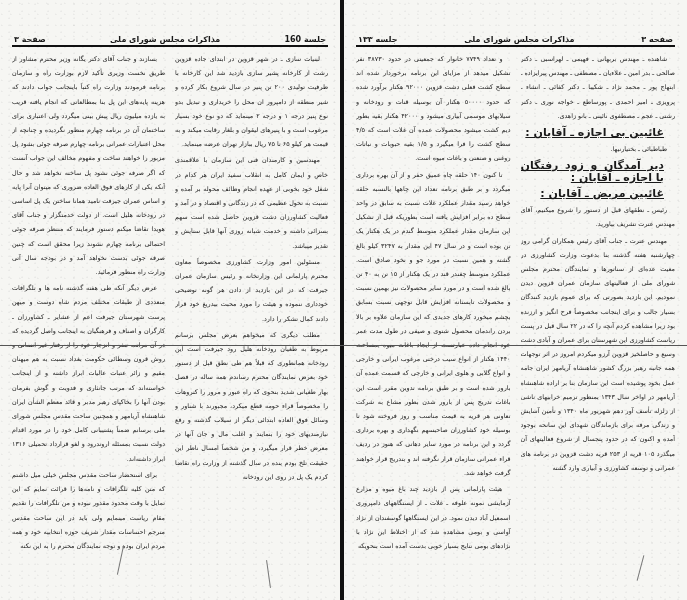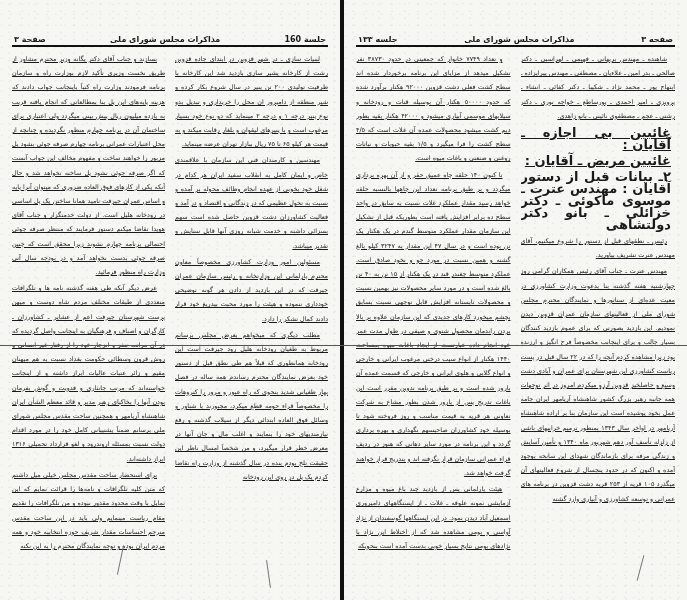--- a/index.html
+++ b/index.html
@@ -42,23 +42,23 @@
   .columns {
     position: absolute; top: 52px; left: 12px; right: 12px; bottom: 40px;
     display: flex; flex-direction: row-reverse; gap: 10px;
   }
   .col {
     flex: 1; direction: rtl; text-align: justify;
     font-size: 6.4px; line-height: 14.2px;
     font-family: "DejaVu Sans", sans-serif;
     overflow: hidden;
   }
-  .col p { margin: 0 0 2px 0; text-indent: 8px; text-decoration: underline; }
+  .col p { margin: 0 0 2px 0; text-indent: 8px; }
   .col h4 {
-    margin: 4px 4px 3px 0; font-size: 13px; font-weight: bold; line-height: 12px;
+    margin: 4px 11px 3px 0; font-size: 11px; font-weight: bold; line-height: 12px;
   }
   .col h4.u { text-decoration: underline; }
   .fold {
     position: absolute; left: 0; right: 0; top: 345px; height: 1px;
     background: #555;
   }
   .tick {
     position: absolute; width: 1px; background: #777;
   }
 </style>
@@ -97,22 +97,23 @@
     <div class="header">
       <span>صفحه ۳</span>
       <span>مذاکرات مجلس شورای ملی</span>
       <span>جلسه ۱۳۳</span>
     </div>
     <div class="header-rule"></div>
     <div class="columns">
       <div class="col">
         <p>شاهنده ـ مهندس بربهانی ـ فهیمی ـ لهراسبی ـ دکتر صالحی ـ بدر امین ـ علاءیان ـ مصطفی ـ مهندس پیرایزاده ـ ابتهاج پور ـ محمد نژاد ـ شکیبا ـ دکتر کفائی ـ انشاء ـ پرویزی ـ امیر احمدی ـ پورساطع ـ خواجه نوری ـ دکتر رشتی ـ عجم ـ مصطفوی نائینی ـ بانو زاهدی.</p>
         <h4 class="u">غائبین بی اجازه ـ آقایان :</h4>
+        <p>طباطبائی ـ بختیارنیها.</p>
+        <h4 class="u">دیر آمدگان و زود رفتگان با اجازه ـ آقایان :</h4>
         <h4 class="u">غائبین مریض ـ آقایان :</h4>
-        <h4>۲ـ بیانات قبل از دستور آقایان : مهندس عترت ـ موسوی ماکوئی ـ دکتر خزائلی ـ بانو دکتر دولتشاهی</h4>
         <p>رئیس ـ نطقهای قبل از دستور را شروع میکنیم، آقای مهندس عترت تشریف بیاورید.</p>
         <p>مهندس عترت ـ جناب آقای رئیس همکاران گرامی روز چهارشنبه هفته گذشته بنا بدعوت وزارت کشاورزی در معیت عده‌ای از سناتورها و نمایندگان محترم مجلس شورای ملی از فعالیتهای سازمان عمران قزوین دیدن نمودیم. این بازدید بصورتی که برای عموم بازدید کنندگان بسیار جالب و برای اینجانب مخصوصاً فرح انگیز و ارزنده بود زیرا مشاهده کردم آنچه را که در ۲۲ سال قبل در پست ریاست کشاورزی این شهرستان برای عمران و آبادی دشت وسیع و حاصلخیز قزوین آرزو میکردم امروز در اثر توجهات همه جانبه رهبر بزرگ کشور شاهنشاه آریامهر ایران جامه عمل بخود پوشیده است این سازمان بنا بر اراده شاهنشاه آریامهر در اواخر سال ۱۳۴۳ بمنظور ترمیم خرابیهای ناشی از زلزله تأسف آور دهم شهریور ماه ۱۳۴۰ و تأمین آسایش و زندگی مرفه برای بازماندگان شهدای این سانحه بوجود آمده و اکنون که در حدود پنجسال از شروع فعالیتهای آن میگذرد ۱۰۵ قریه از ۲۵۳ قریه دشت قزوین در برنامه های عمرانی و توسعه کشاورزی و آبیاری وارد گشته</p>
       </div>
       <div class="col">
         <p>و تعداد ۷۷۴۹ خانوار که جمعیتی در حدود ۳۸۷۳۰ نفر تشکیل میدهد از مزایای این برنامه برخوردار شده اند سطح کشت فعلی دشت قزوین ۹۲۰۰۰ هکتار برآورد شده که حدود ۵۰۰۰۰ هکتار آن بوسیله قنات و رودخانه و سیلابهای موسمی آبیاری میشود و ۴۲۰۰۰ هکتار بقیه بطور دیم کشت میشود محصولات عمده آن غلات است که ۴/۵ سطح کشت را فرا میگیرد و ۱/۵ بقیه حبوبات و نباتات روغنی و صنعتی و باغات میوه است.</p>
         <p>تا کنون ۱۴۰ حلقه چاه عمیق حفر و از آن بهره برداری میگردد و بر طبق برنامه تعداد این چاهها بالنسبه حلقه خواهد رسید مقدار عملکرد غلات نسبت به سابق در واحد سطح ده برابر افزایش یافته است بطوریکه قبل از تشکیل این سازمان مقدار عملکرد متوسط گندم در یک هکتار یک تن بوده است و در سال ۴۷ این مقدار به ۳۲۴۷ کیلو بالغ گشته و همین نسبت در مورد جو و نخود صادق است. عملکرد متوسط چغندر قند در یک هکتار از ۱۵ تن به ۴۰ تن بالغ شده است و در مورد سایر محصولات نیز بهمین نسبت و محصولات تابستانه افزایش قابل توجهی نسبت بسابق بچشم میخورد کارهای جدیدی که این سازمان علاوه بر بالا بردن راندمان محصول شتوی و صیفی در طول مدت عمر خود انجام داده عبارتست از ایجاد باغات میوه بمساحت ۱۴۴۰ هکتار از انواع سیب درختی مرغوب ایرانی و خارجی و انواع گلابی و هلوی ایرانی و خارجی که قسمت عمده آن بارور شده است و بر طبق برنامه تدوین مقرر است این باغات تدریج پس از بارور شدن بطور مشاع به شرکت تعاونی هر قریه به قیمت مناسب و روز فروخته شود تا بوسیله خود کشاورزان صاحبسهم نگهداری و بهره برداری گردد و این برنامه در مورد سایر دهاتی که هنوز در ردیف قراء عمرانی سازمان قرار نگرفته اند و بتدریج قرار خواهند گرفت خواهد شد.</p>
         <p>هیئت پارلمانی پس از بازدید چند باغ میوه و مزارع آزمایشی نمونه علوفه ـ غلات ـ از ایستگاههای دامپروری اسمعیل آباد دیدن نمود. در این ایستگاهها گوسفندان از نژاد آواسی و بومی مشاهده شد که از اختلاط این نژاد با نژادهای بومی نتایج بسیار خوبی بدست آمده است بنحویکه</p>
       </div>
     </div>
   </div>

